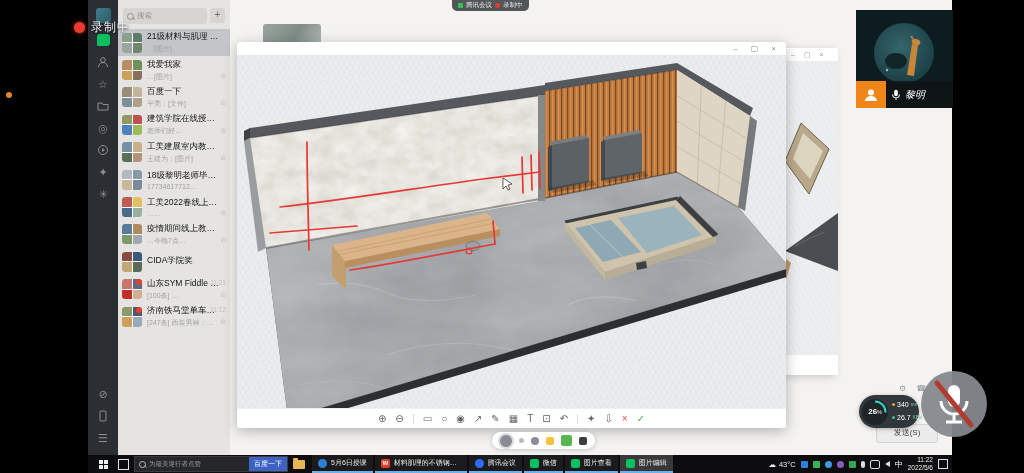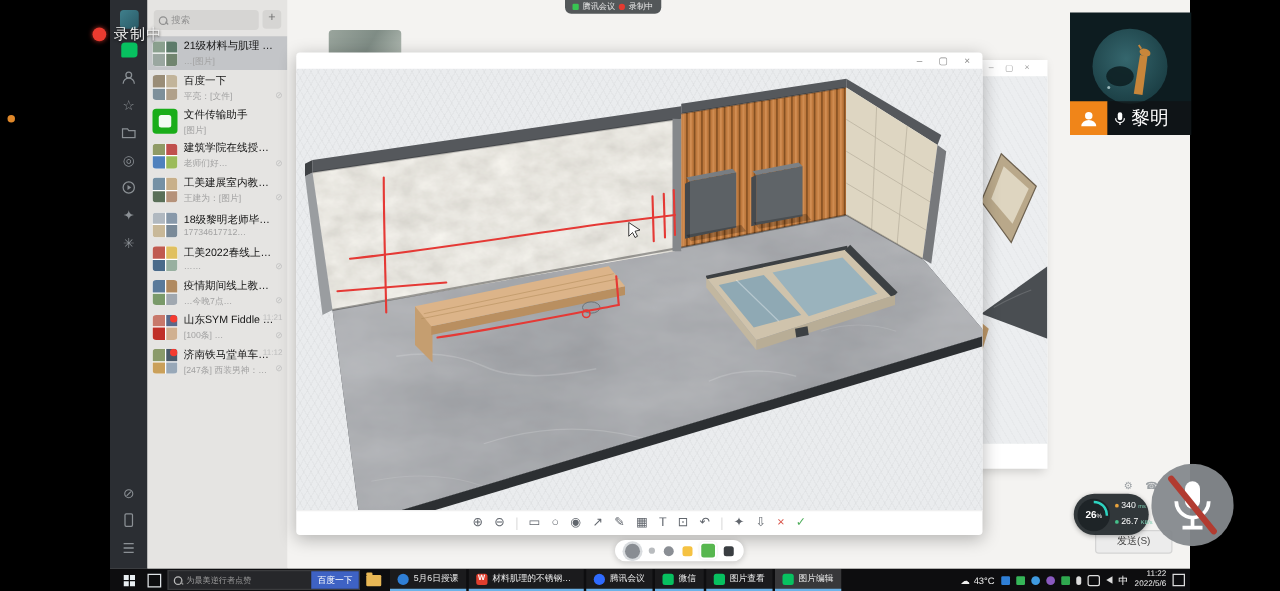--- a/index.html
+++ b/index.html
@@ -60,21 +60,21 @@
      box-shadow:-3px 2px 8px rgba(0,0,0,.18);}
   #v2title{height:13px;display:flex;justify-content:flex-start;gap:9px;align-items:center;color:#9a9a9a;font-size:7px;padding-left:6px;}
   #v2canvas{position:relative;height:294px;background:#eceef0;overflow:hidden;
      background-image:repeating-linear-gradient(60deg,rgba(0,0,0,.02) 0 1px,transparent 1px 5px);}
   
   #vidtile{position:absolute;left:856px;top:10px;width:97px;height:98px;background:#0d1c20;z-index:40;overflow:hidden;}
   #vavatar{position:absolute;left:18px;top:13px;width:60px;height:60px;border-radius:50%;
      background:radial-gradient(circle at 45% 40%,#35666d,#1c4046 72%);}
   #vbar{position:absolute;left:0;bottom:0;width:100%;height:27px;display:flex;}
   #vmember{width:30px;height:27px;background:#f08519;display:flex;align-items:center;justify-content:center;flex:none;}
-  #vname-wrap{flex:1;background:rgba(16,18,20,.72);display:flex;align-items:center;gap:4px;padding-left:5px;color:#fff;font-size:15px;}
+  #vname-wrap{flex:1;background:rgba(16,18,20,.72);display:flex;align-items:center;gap:4px;padding-left:5px;color:#fff;font-size:10px;font-style:italic;}
   
   #rec{position:absolute;left:74px;top:19px;display:flex;align-items:center;gap:6px;z-index:50;}
   #recdot{width:11px;height:11px;border-radius:50%;background:#ea3b30;box-shadow:0 0 4px rgba(234,59,48,.8);}
   #reclabel{color:#f2f2f2;font-size:12px;letter-spacing:1px;text-shadow:0 1px 2px rgba(0,0,0,.8);}
   #orangedot{position:absolute;left:6px;top:92px;width:6px;height:6px;border-radius:50%;background:#e0882a;z-index:50;}
   
   #mbadge{position:absolute;left:452px;top:0;height:11px;padding:0 6px;border-radius:0 0 5px 5px;
      background:rgba(70,74,78,.93);display:flex;align-items:center;gap:3px;z-index:45;color:#e8e8e8;font-size:6.5px;}
   .gsq{width:5px;height:5px;background:#38c452;border-radius:1px;}
   .rdot{width:5px;height:5px;background:#e33b31;border-radius:50%;}
@@ -178,43 +178,47 @@
             <i style="background: rgb(113, 133, 111);"></i>
           </div>
           <div class="tx">
             <div class="nm">21级材料与肌理 黎明…</div>
             <div class="pv">…[图片]</div>
           </div>
           <div class="tm"></div>
         </div>
         <div class="row">
           <div class="avatar grid">
+            <i style="background: rgb(185, 140, 102);"></i>
+            <i style="background: rgb(111, 143, 92);"></i>
+            <i style="background: rgb(202, 160, 90);"></i>
+            <i style="background: rgb(138, 111, 90);"></i>
+          </div>
+          <div class="tx">
+            <div class="nm">我爱我家</div>
+            <div class="pv">…[图片]</div>
+          </div>
+          <div class="tm"></div>
+          <div class="mu">⊘</div>
+        </div>
+        <div class="row">
+          <div class="avatar grid">
             <i style="background: rgb(154, 141, 119);"></i>
             <i style="background: rgb(194, 180, 154);"></i>
             <i style="background: rgb(125, 143, 154);"></i>
             <i style="background: rgb(176, 160, 138);"></i>
           </div>
           <div class="tx">
             <div class="nm">百度一下</div>
             <div class="pv">平亮：[文件]</div>
           </div>
           <div class="tm"></div>
           <div class="mu">⊘</div>
         </div>
         <div class="row">
-          <div class="avatar" style="background: rgb(26, 173, 25);">
-            <b class="appglyph"></b>
-          </div>
-          <div class="tx">
-            <div class="nm">文件传输助手</div>
-            <div class="pv">[图片]</div>
-          </div>
-          <div class="tm"></div>
-        </div>
-        <div class="row">
           <div class="avatar grid">
             <i style="background: rgb(143, 154, 101);"></i>
             <i style="background: rgb(192, 80, 77);"></i>
             <i style="background: rgb(79, 129, 189);"></i>
             <i style="background: rgb(155, 187, 89);"></i>
           </div>
           <div class="tx">
             <div class="nm">建筑学院在线授课群</div>
             <div class="pv">老师们好…</div>
           </div>
@@ -268,20 +272,33 @@
             <i style="background: rgb(176, 138, 96);"></i>
             <i style="background: rgb(122, 154, 106);"></i>
             <i style="background: rgb(160, 168, 176);"></i>
           </div>
           <div class="tx">
             <div class="nm">疫情期间线上教学…</div>
             <div class="pv">…今晚7点…</div>
           </div>
           <div class="tm"></div>
           <div class="mu">⊘</div>
+        </div>
+        <div class="row">
+          <div class="avatar grid">
+            <i style="background: rgb(138, 74, 66);"></i>
+            <i style="background: rgb(58, 90, 122);"></i>
+            <i style="background: rgb(192, 168, 120);"></i>
+            <i style="background: rgb(90, 106, 90);"></i>
+          </div>
+          <div class="tx">
+            <div class="nm">CIDA学院奖</div>
+            <div class="pv"></div>
+          </div>
+          <div class="tm"></div>
         </div>
         <div class="row">
           <div class="avatar grid">
             <i style="background: rgb(200, 120, 106);"></i>
             <i style="background: rgb(90, 106, 138);"></i>
             <i style="background: rgb(192, 48, 40);"></i>
             <i style="background: rgb(208, 176, 144);"></i>
             <s class="dot"></s>
           </div>
           <div class="tx">

